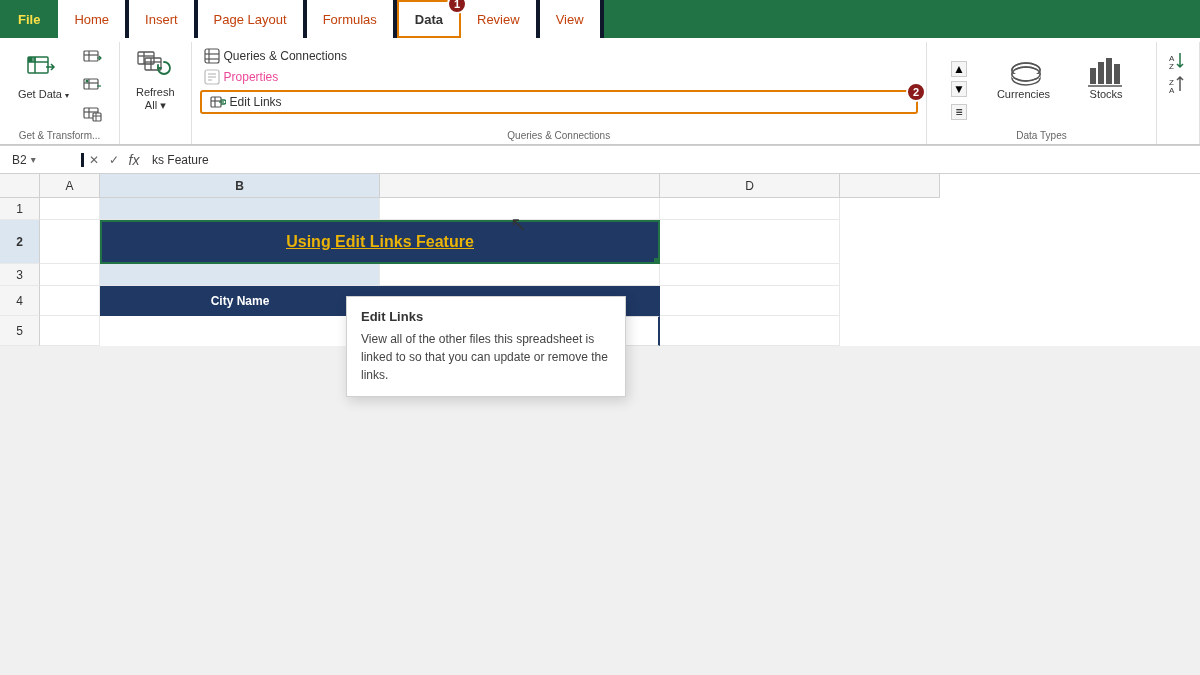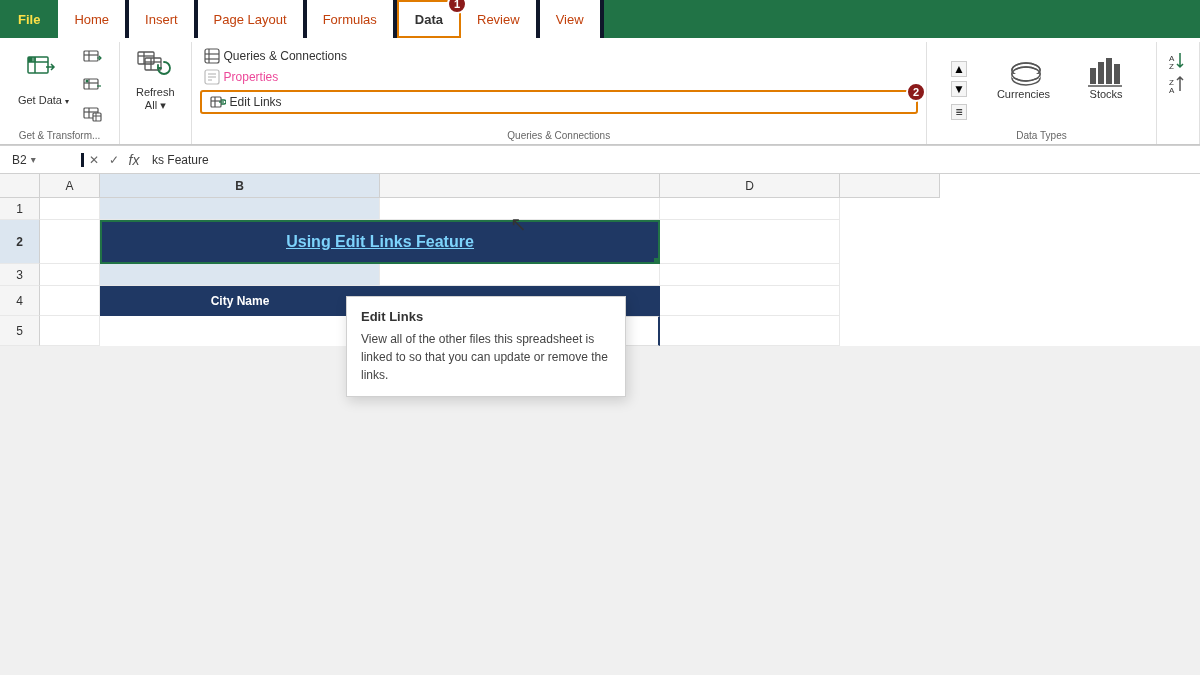--- a/index.html
+++ b/index.html
@@ -17,21 +17,21 @@
 
     
     .ribbon-body { background: #fff; padding: 4px 0 0 0; display: flex; align-items: stretch; min-height: 90px; border-bottom: 1px solid #c8c8c8; }
 
     .ribbon-group { display: flex; flex-direction: column; align-items: center; padding: 4px 8px 0 8px; border-right: 1px solid #e0e0e0; min-width: 60px; position: relative; }
     .ribbon-group-label { font-size: 10px; color: #666; margin-top: auto; padding: 2px 4px 3px 4px; text-align: center; }
 
     .ribbon-group-inner { display: flex; align-items: flex-start; gap: 4px; flex: 1; }
 
     
-    .get-data-btn { display: flex; flex-direction: column; align-items: center; gap: 8px; cursor: pointer; padding: 4px 6px; border-radius: 3px; }
+    .get-data-btn { display: flex; flex-direction: column; align-items: center; gap: 2px; cursor: pointer; padding: 4px 6px; border-radius: 3px; }
     .btn-icon-large { width: 36px; height: 36px; display: flex; align-items: center; justify-content: center; }
     .btn-label { font-size: 11px; color: #333; text-align: center; line-height: 1.2; }
 
     
     .small-icon-col { display: flex; flex-direction: column; gap: 2px; }
     .small-icon-btn { width: 28px; height: 26px; display: flex; align-items: center; justify-content: center; cursor: pointer; border-radius: 2px; }
 
     
     .refresh-group { display: flex; flex-direction: column; align-items: center; padding: 4px 6px 0 6px; border-right: 1px solid #e0e0e0; }
     .refresh-btn { display: flex; flex-direction: column; align-items: center; cursor: pointer; padding: 2px 6px; }
@@ -339,21 +339,21 @@
       <div class="ss-cell col-a"></div>
       <div class="ss-cell col-b"></div>
       <div class="ss-cell col-c"></div>
       <div class="ss-cell col-d"></div>
     </div>
 
     <div class="ss-row" style="height:44px;">
       <div class="row-num active-row">2</div>
       <div class="ss-cell col-a"></div>
       <div class="ss-cell col-b title-cell" style="width:560px; min-width:560px; position:relative; border:2px solid #217346;">
-        <span style="text-decoration:underline; font-weight:700; font-size:16px; color:#7dd3fc;">Using Edit Links Feature</span>
+        <span style="text-decoration:underline; font-weight:700; font-size:16px; color:#eab308;">Using Edit Links Feature</span>
 
         <span style="position:absolute; bottom:-2px; right:-2px; width:6px; height:6px; background:#217346; display:block;"></span>
       </div>
       <div class="ss-cell col-d"></div>
     </div>
 
     <div class="ss-row">
       <div class="row-num">3</div>
       <div class="ss-cell col-a"></div>
       <div class="ss-cell col-b"></div>

